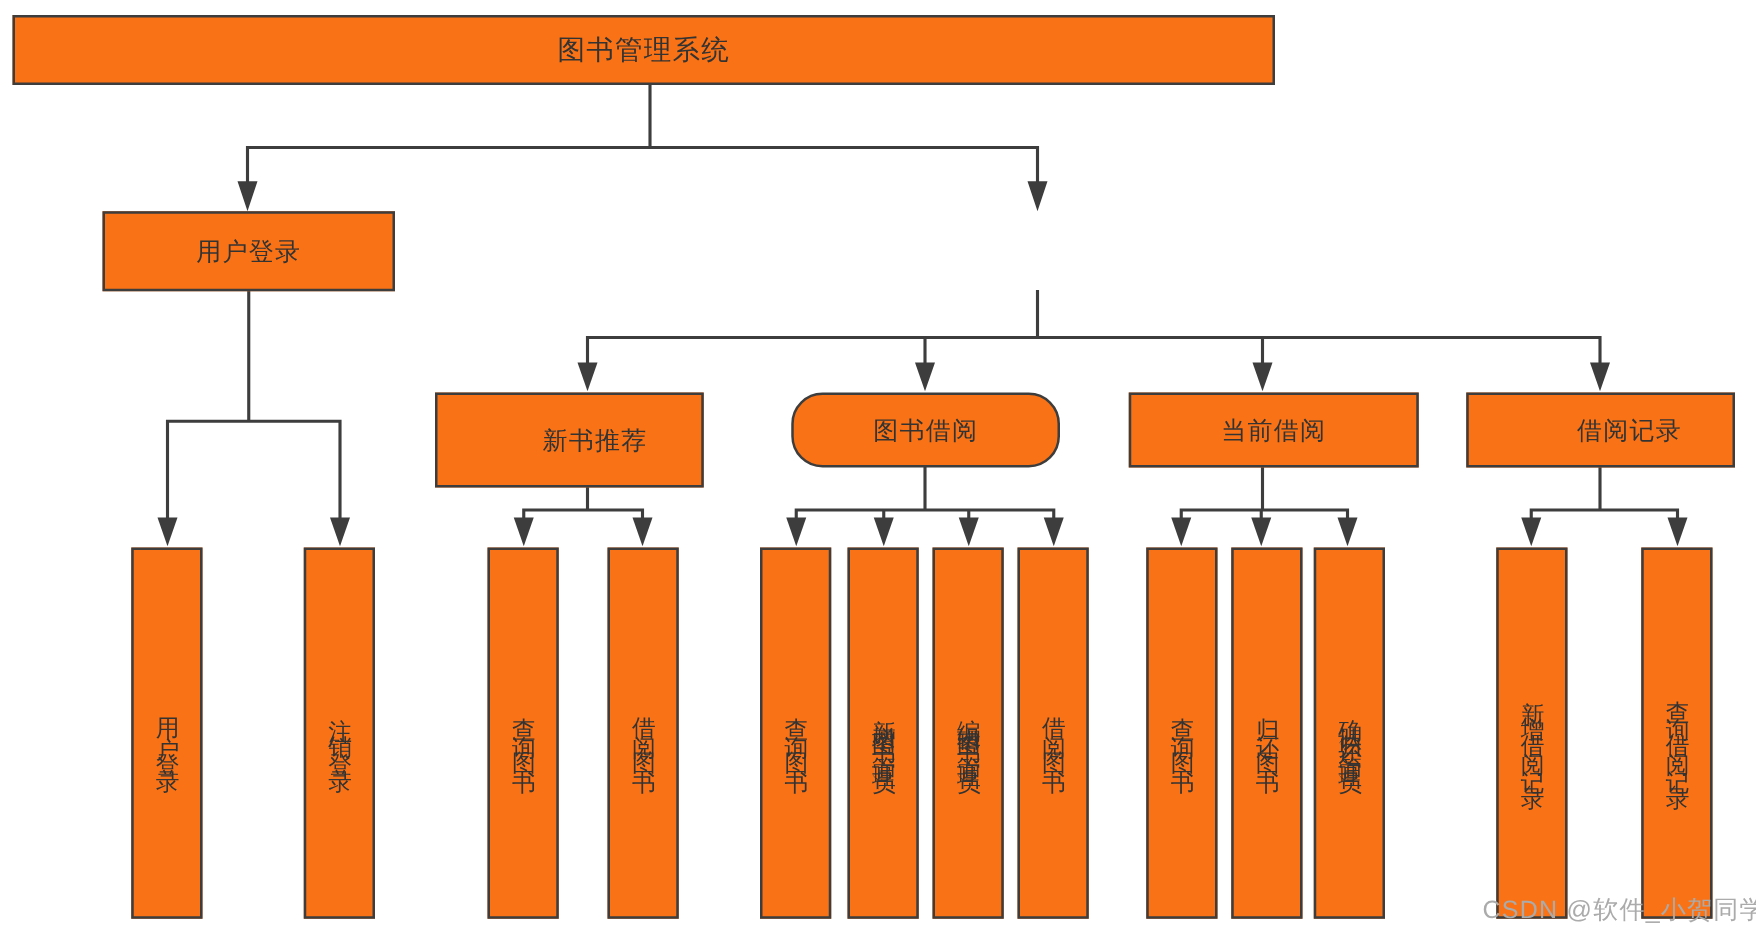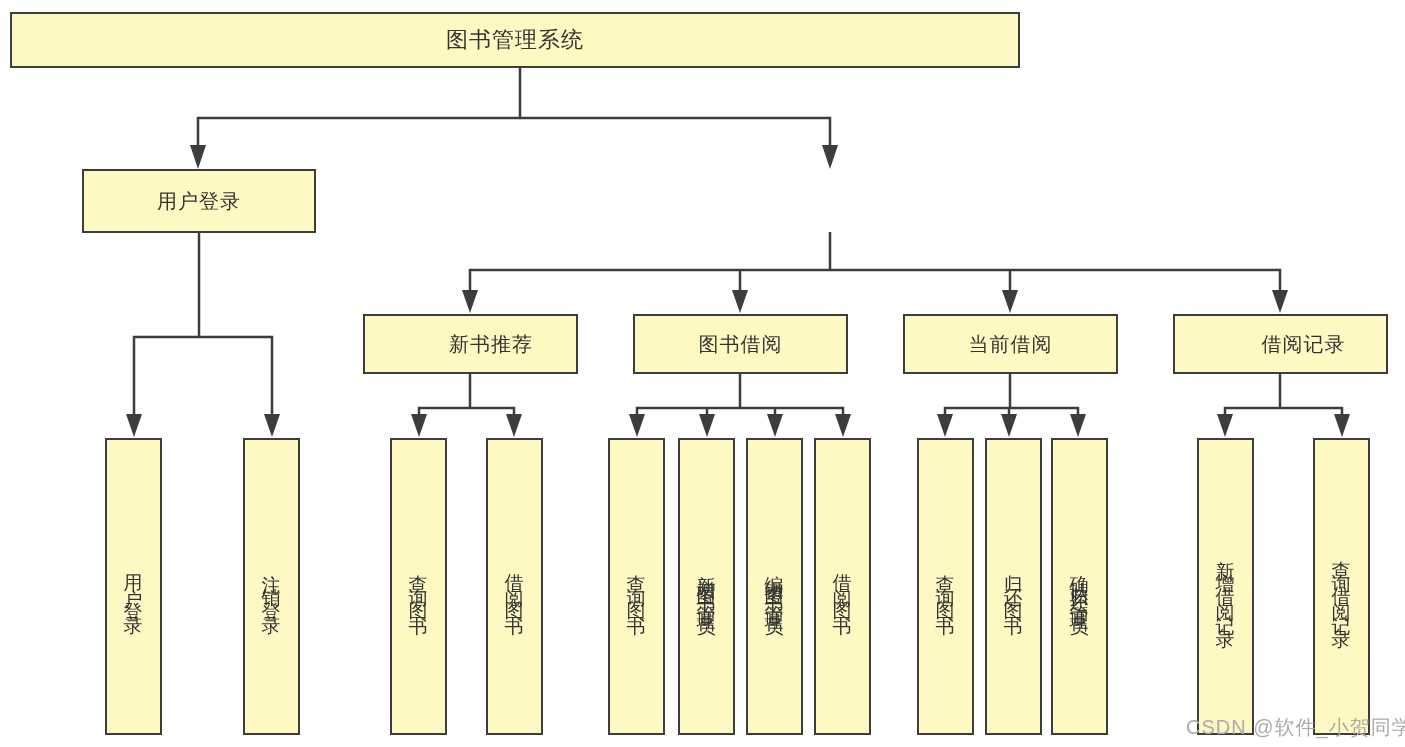--- a/index.html
+++ b/index.html
@@ -17,21 +17,21 @@
   }
   #wires {
     position: absolute;
     left: 0;
     top: 0;
     z-index: 1;
   }
   .box {
     position: absolute;
     box-sizing: border-box;
-    background: #fef9c3;
+    background: #f97316;
     border: 2px solid #3d3d3d;
     display: flex;
     align-items: center;
     justify-content: center;
     color: #333333;
     z-index: 2;
   }
   .box.root  { font-size: 22px; letter-spacing: 1px; }
   .box.hnode { font-size: 20px; letter-spacing: 1px; }
   .leaf {
@@ -121,27 +121,27 @@
   </svg>
 
   <div class="box root" style="left:10px; top:12px; width:1010px; height:56px;">
     <span>图书管理系统</span>
   </div>
 
   <div class="box hnode" style="left:82px; top:169px; width:234px; height:64px;">
     <span>用户登录</span>
   </div>
 
-  <div class="box hnode" style="left:363px; top:314px; width:215px; height:60px;padding-left:41px;">
+  <div class="box hnode" style="left:348px; top:314px; width:215px; height:76px;padding-left:41px;">
     <span>新书推荐</span>
   </div>
-  <div class="box hnode" style="left:633px; top:314px; width:215px; height:60px;">
+  <div class="box hnode" style="left:633px; top:314px; width:215px; height:60px;border-radius:25px;">
     <span>图书借阅</span>
   </div>
-  <div class="box hnode" style="left:903px; top:314px; width:215px; height:60px;">
+  <div class="box hnode" style="left:903px; top:314px; width:232px; height:60px;">
     <span>当前借阅</span>
   </div>
   <div class="box hnode" style="left:1173px; top:314px; width:215px; height:60px;padding-left:46px;">
     <span>借阅记录</span>
   </div>
 
   <div class="box leaf" style="left:105px;">
     <span>用户登录</span>
   </div>
   <div class="box leaf" style="left:243px;">

